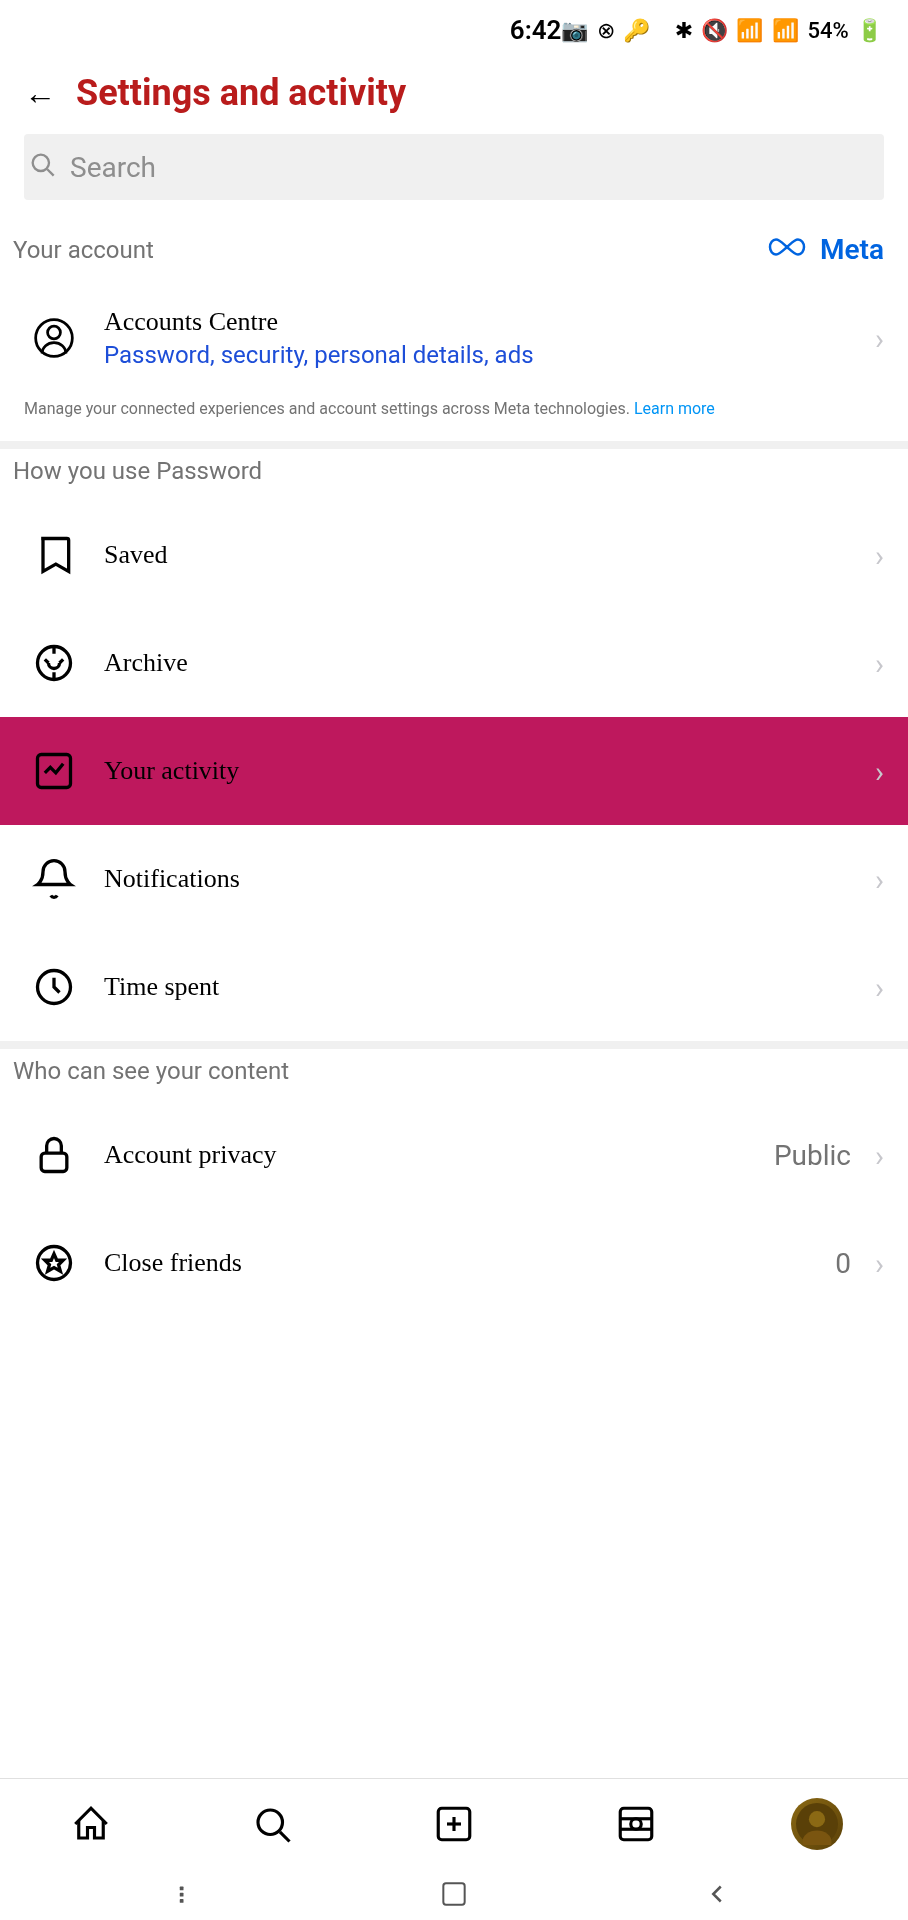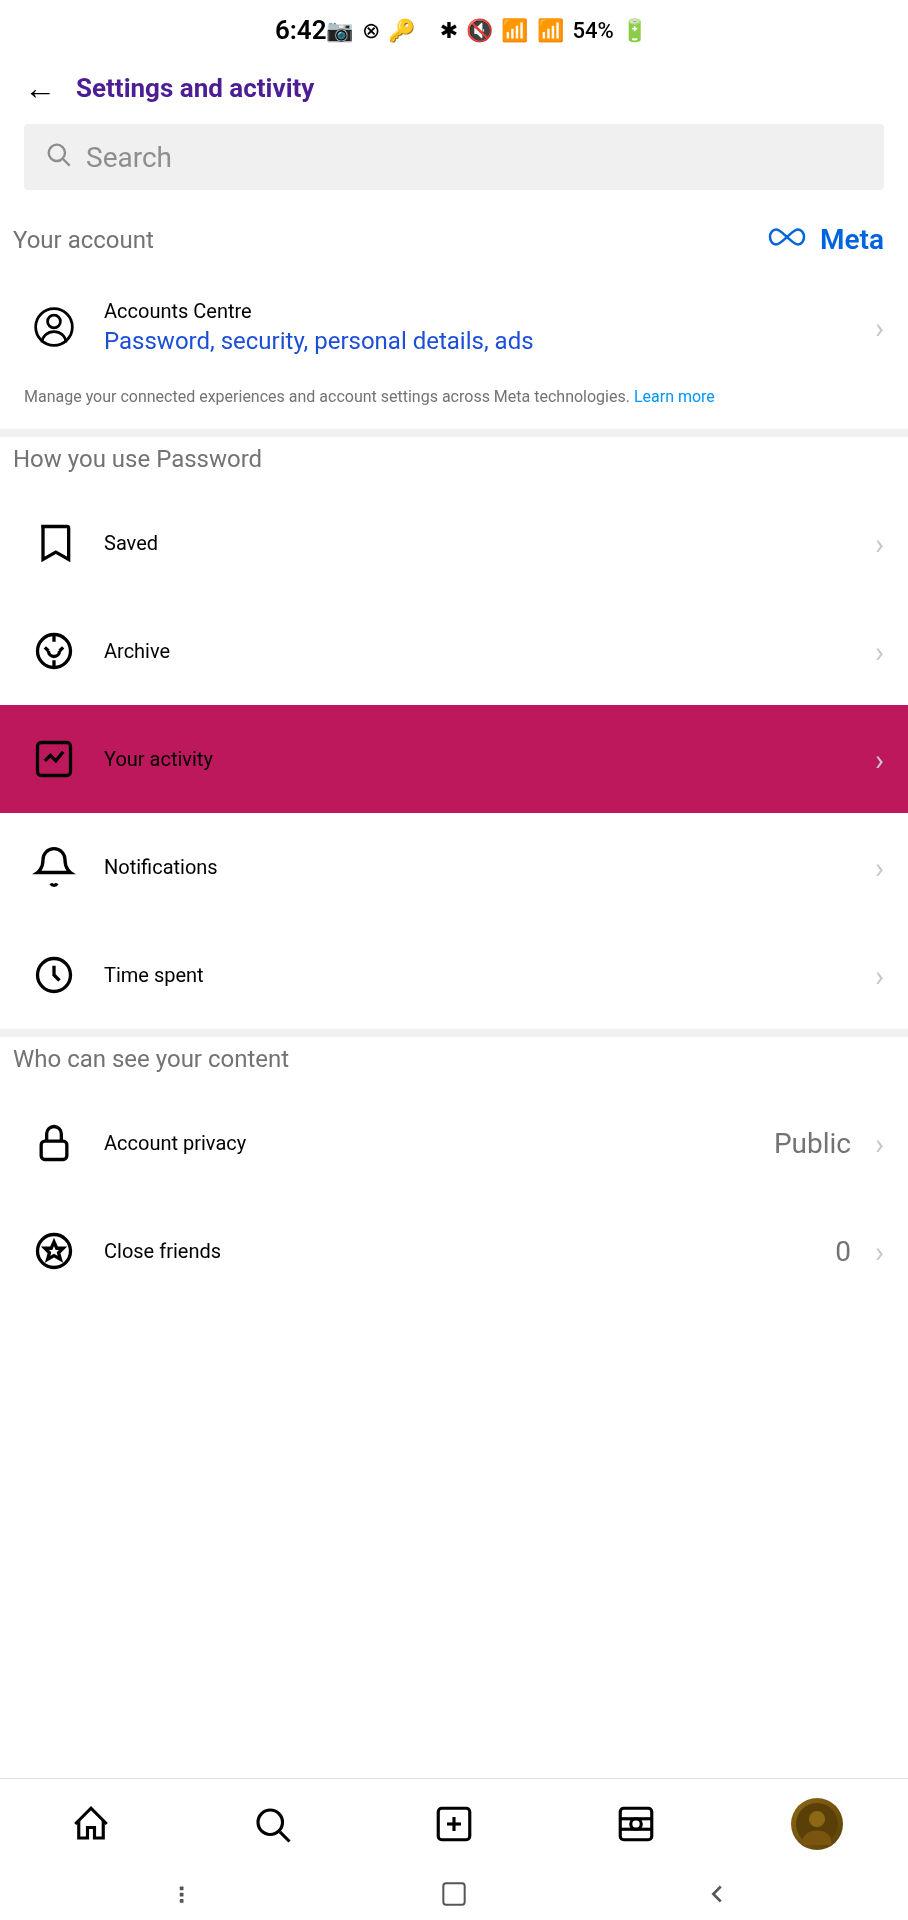--- a/index.html
+++ b/index.html
@@ -13,21 +13,21 @@
       width: 908px;
       min-height: 1920px;
       background: #ffffff;
       font-family: -apple-system, BlinkMacSystemFont, 'Segoe UI', Roboto, sans-serif;
       overflow-x: hidden;
     }
 
     
     .status-bar {
       display: flex;
-      justify-content: center;
+      justify-content: flex-end;
       align-items: center;
       padding: 12px 24px 8px 40px;
       height: 56px;
     }
 
     .status-time {
       font-size: 26px;
       font-weight: 600;
       color: #000;
     }
@@ -53,36 +53,36 @@
     }
 
     .back-arrow {
       font-size: 32px;
       cursor: pointer;
       color: #000;
       line-height: 1;
     }
 
     .page-title {
-      font-size: 26px;
+      font-size: 36px;
       font-weight: 700;
-      color: #4c1d95;
+      color: #b91c1c;
     }
 
     
     .search-container {
       margin: 0 24px 24px 24px;
     }
 
     .search-bar {
       display: flex;
       align-items: center;
       background: #f0f0f0;
       border-radius: 4px;
-      padding: 16px 20px;
+      padding: 16px 4px;
       gap: 14px;
     }
 
     .search-icon-wrap {
       color: #8e8e8e;
       font-size: 26px;
     }
 
     .search-placeholder {
       font-size: 28px;
@@ -141,23 +141,24 @@
     .menu-item-icon svg {
       width: 44px;
       height: 44px;
     }
 
     .menu-item-content {
       flex: 1;
     }
 
     .menu-item-title {
-      font-size: 20px;
+      font-size: 26px;
       color: #000;
       font-weight: 400;
+      font-family: Liberation Serif, serif;
     }
 
     .menu-item-subtitle {
       font-size: 24px;
       color: #1d4ed8;
       margin-top: 4px;
     }
 
     .menu-item-value {
       font-size: 28px;

